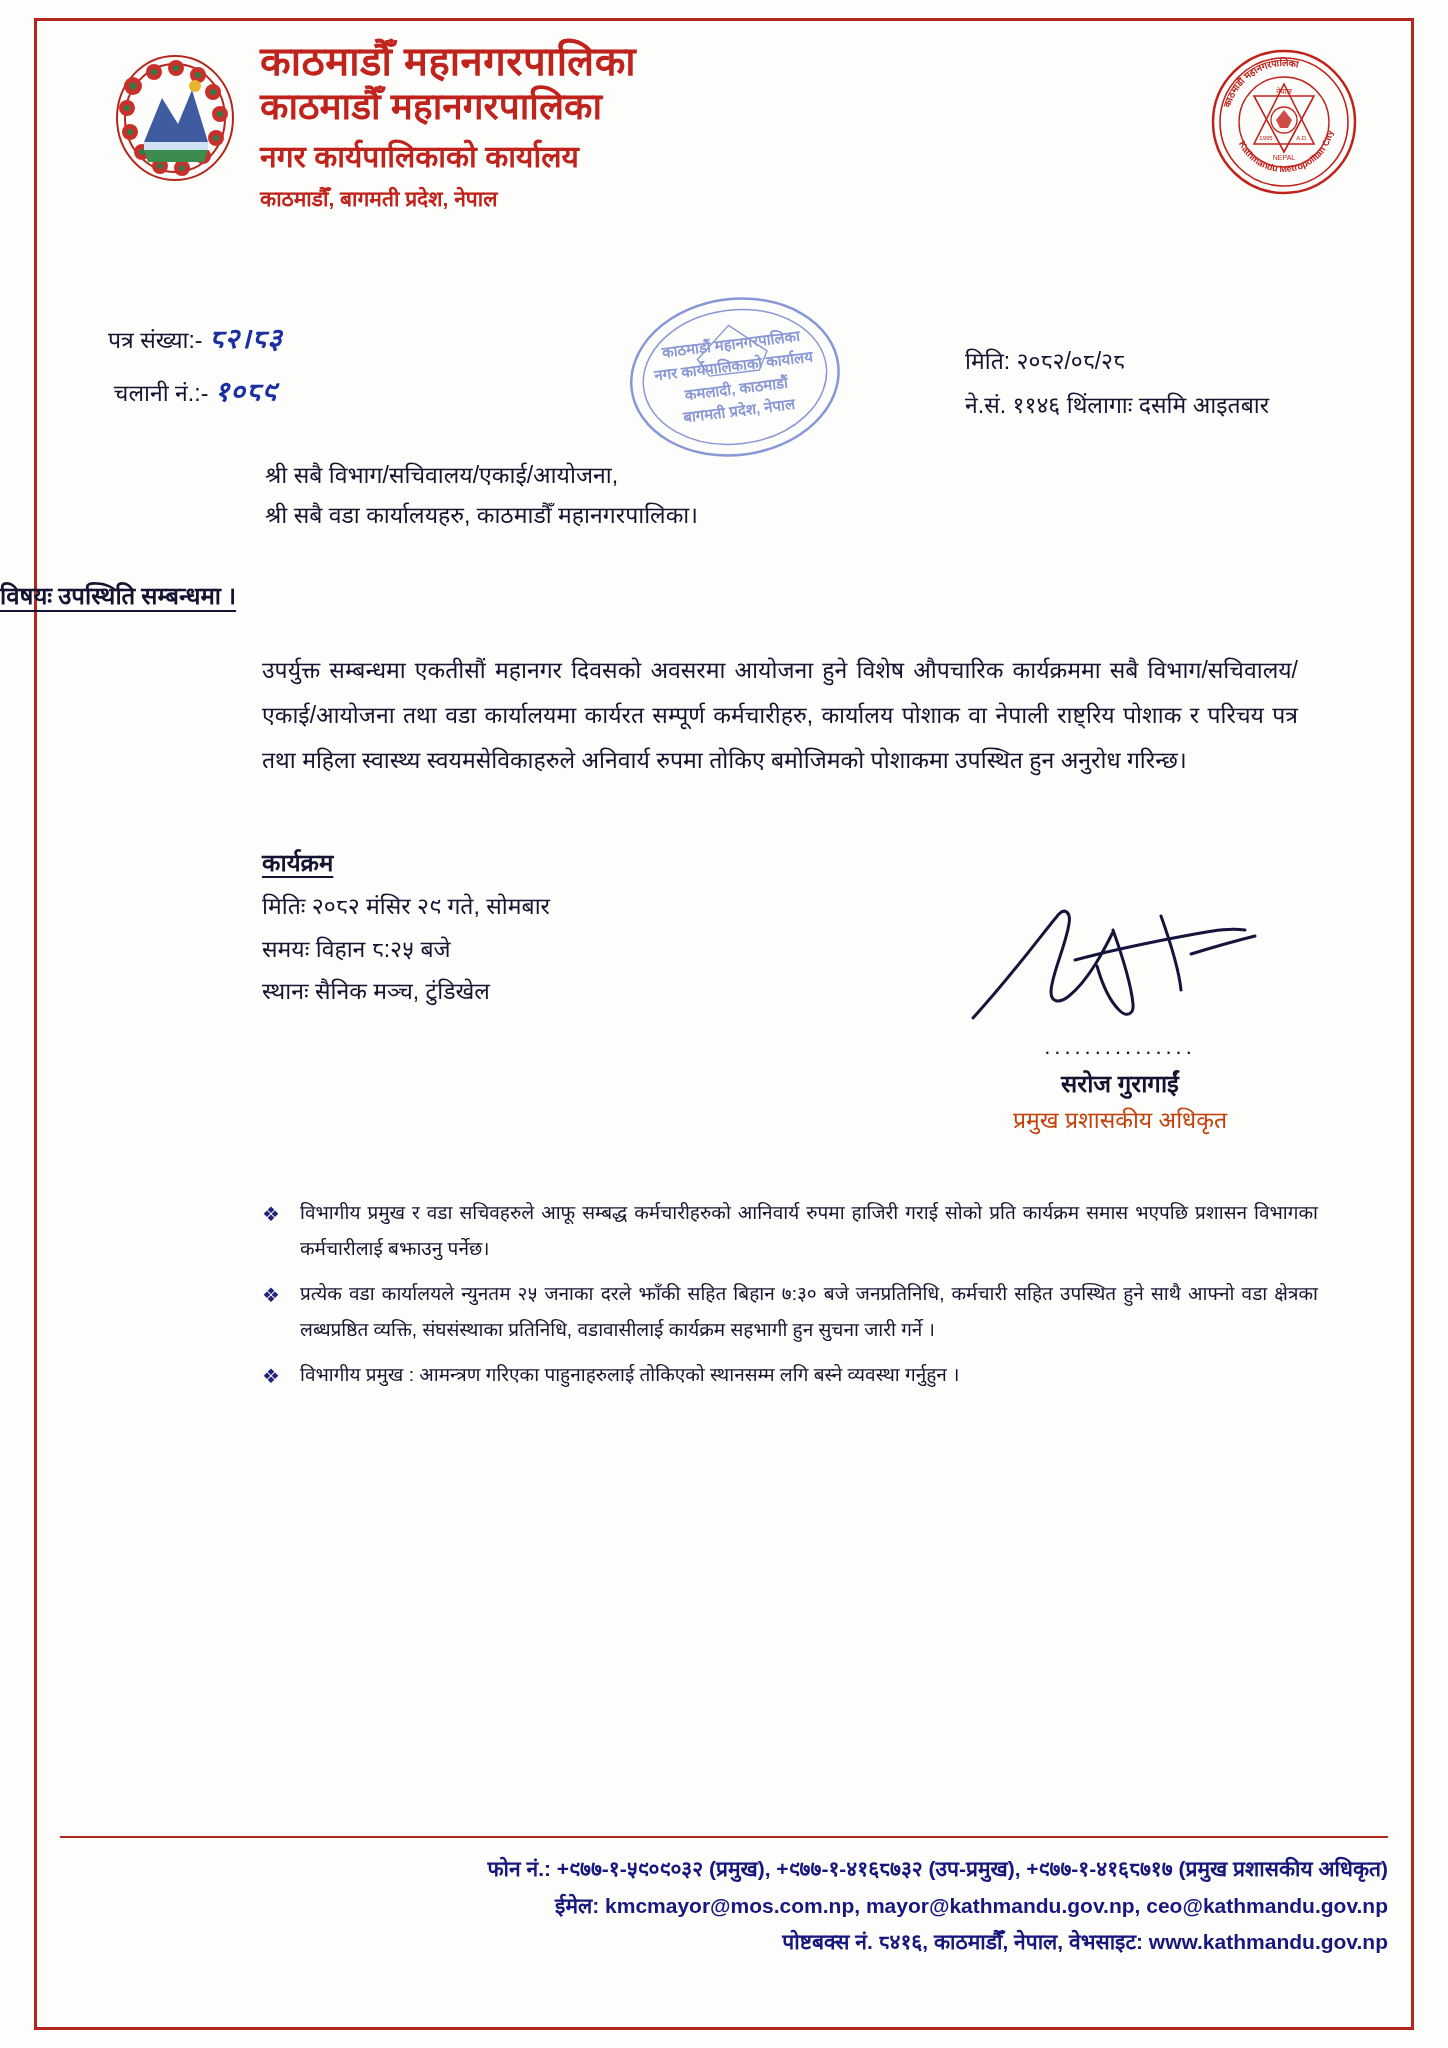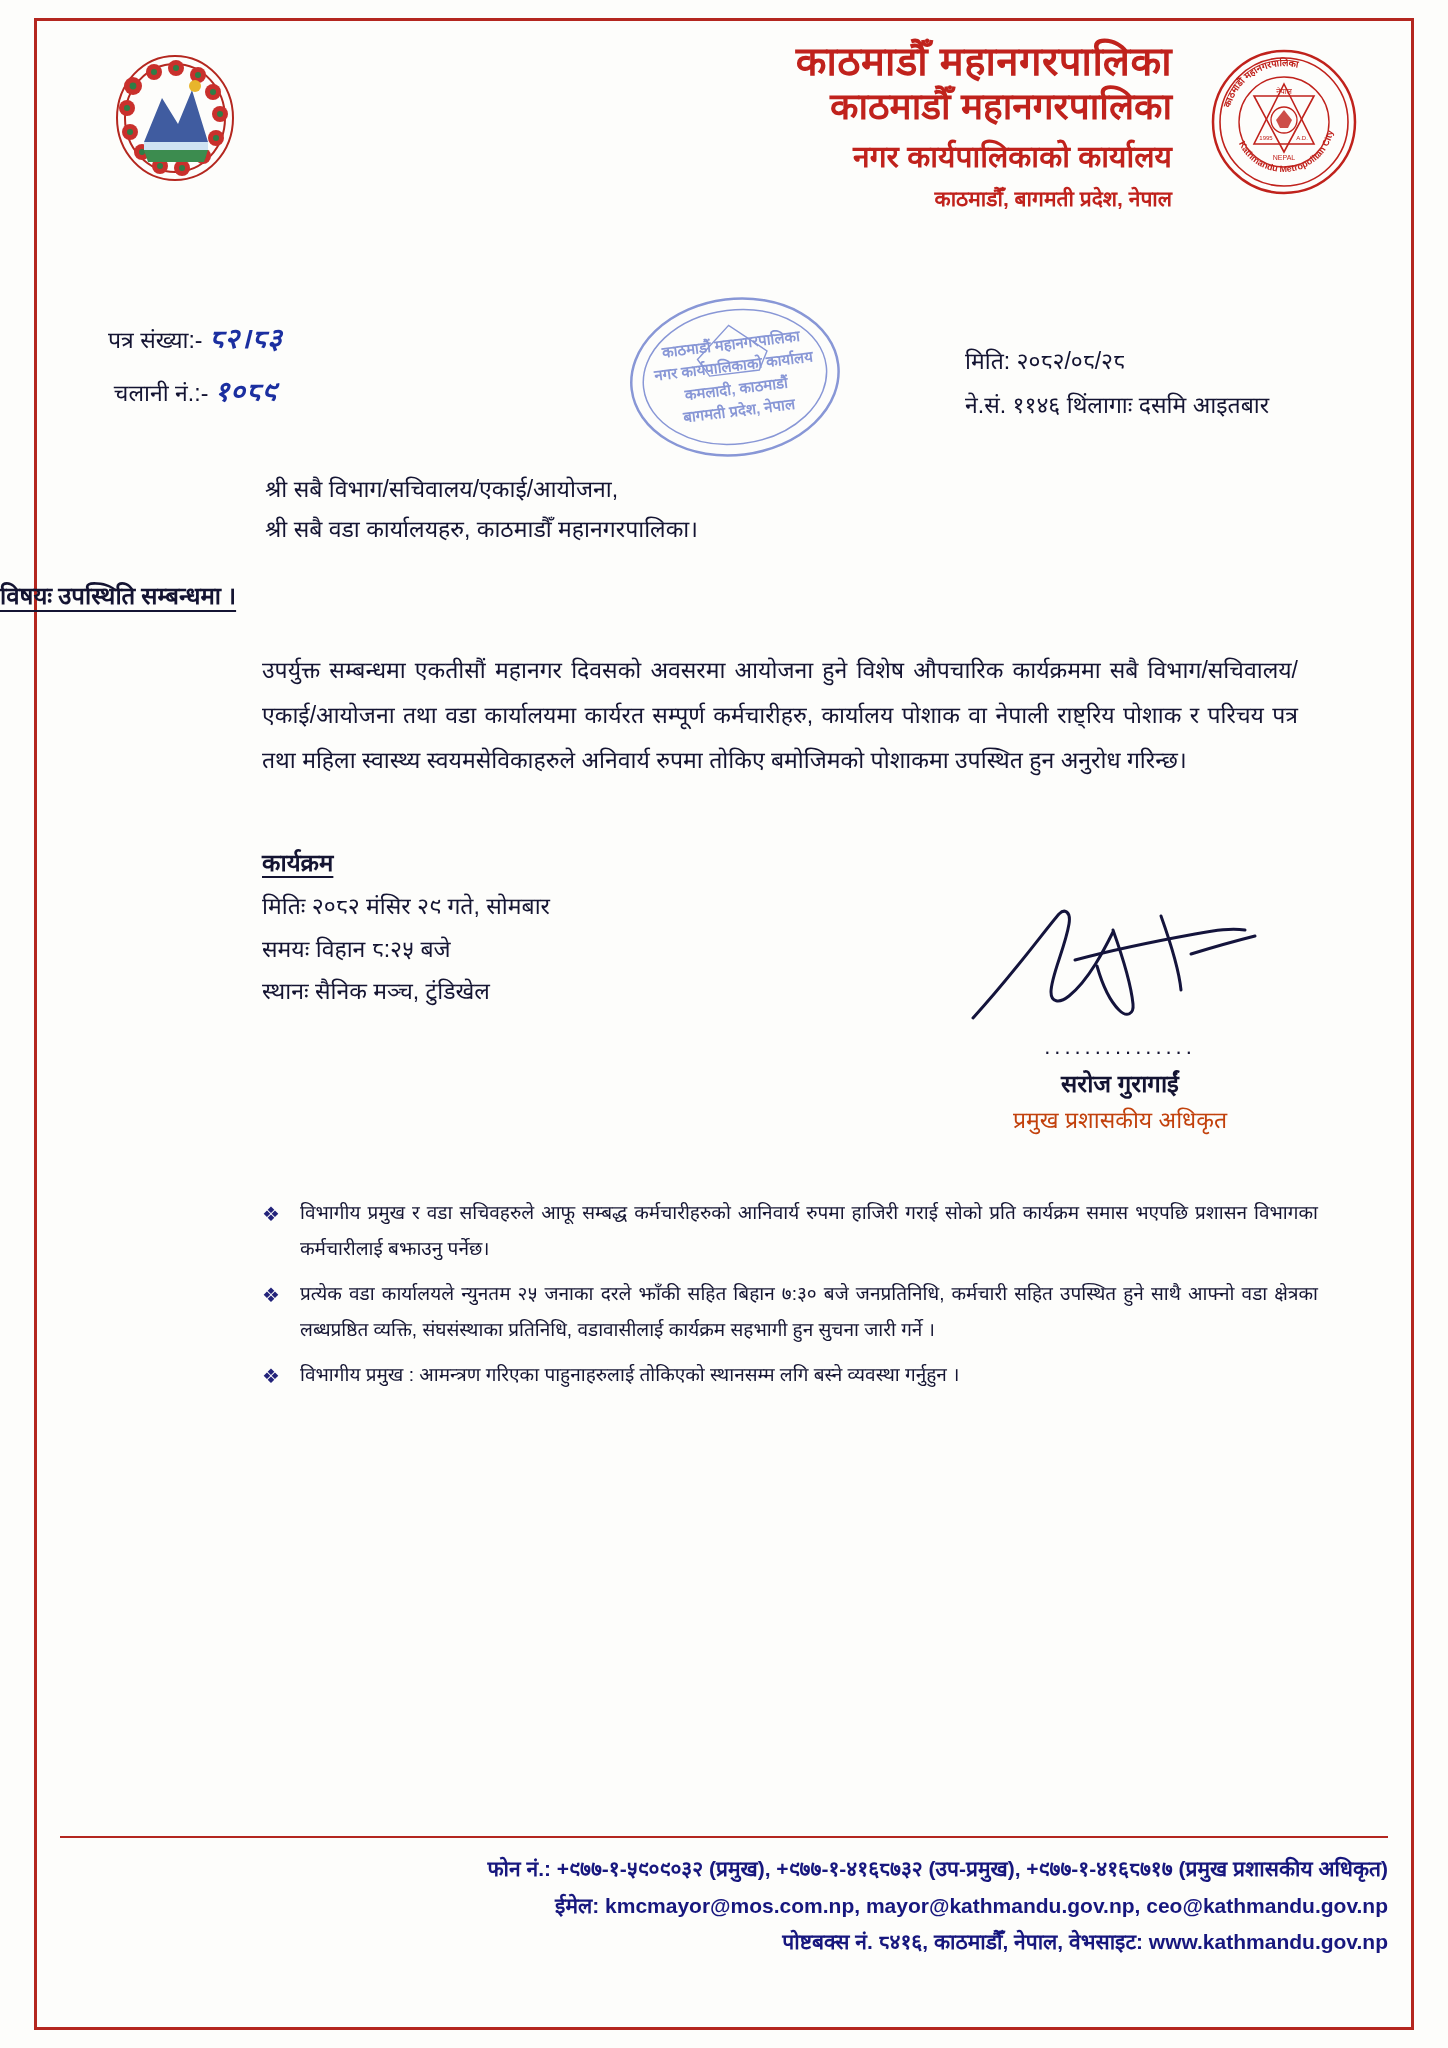--- a/index.html
+++ b/index.html
@@ -60,23 +60,23 @@
   .seal {
     position: absolute;
     right: 30px;
     top: 10px;
     width: 148px;
     height: 148px;
   }
   .header-text {
     position: absolute;
     left: 200px;
-    right: 216px;
+    right: 208px;
     top: 0;
-    text-align: right;
+    text-align: left;
   }
   .org-name {
     font-family: "Liberation Sans", sans-serif;
     font-size: 40px;
     font-weight: bold;
     color: #c0221c;
     letter-spacing: 0.5px;
     line-height: 1.15;
   }
   .org-name-2 {
@@ -154,21 +154,21 @@
     font-size: 15px;
     font-weight: bold;
     line-height: 1.5;
     text-align: center;
   }
 
   
   .recipients {
     position: absolute;
     left: 265px;
-    top: 469px;
+    top: 455px;
     font-family: "Liberation Sans", sans-serif;
     font-size: 23px;
     line-height: 1.75;
     color: #141432;
   }
 
   
   .subject {
     position: absolute;
     left: 0;

